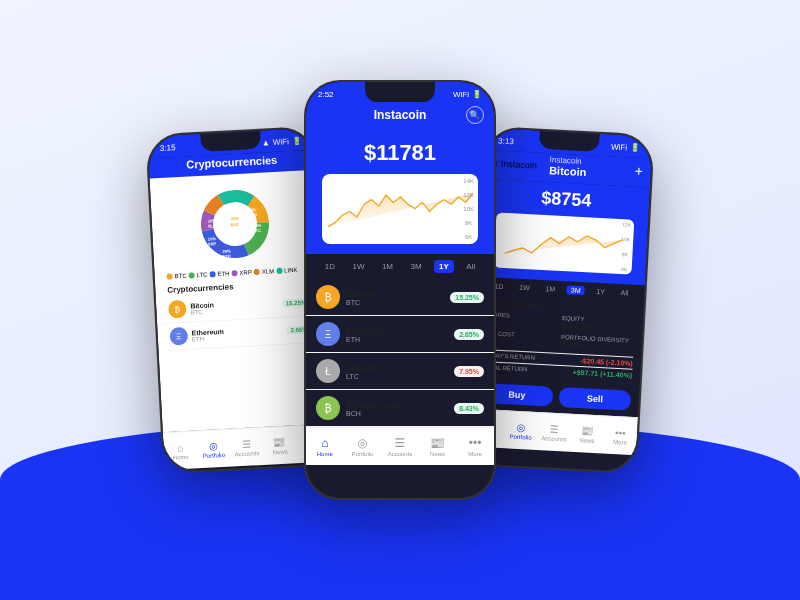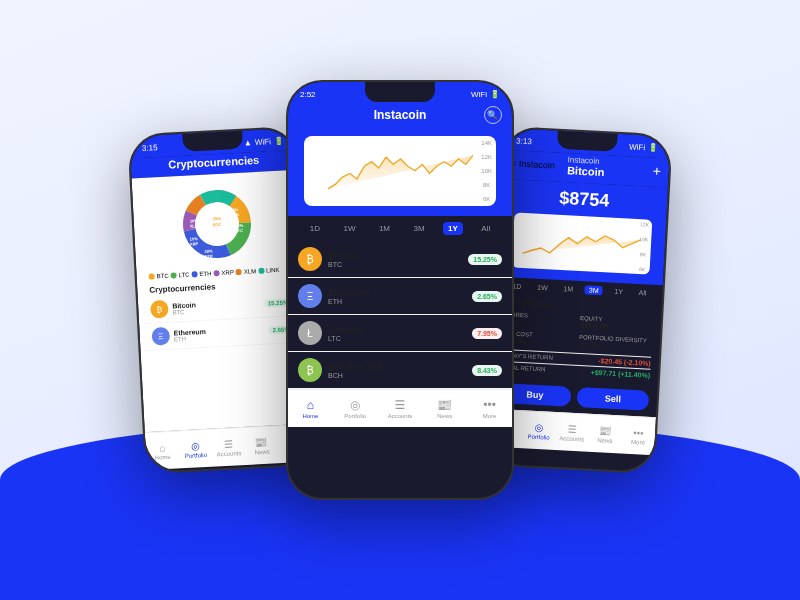--- a/index.html
+++ b/index.html
@@ -47,21 +47,21 @@
     }
 
     .phone-left {
       width: 170px;
       height: 340px;
       transform: translateX(20px) rotate(-3deg);
       z-index: 1;
     }
 
     .phone-center {
-      width: 228px;
+      width: 192px;
       height: 420px;
       z-index: 3;
       transform: translateY(-10px);
     }
 
     .phone-right {
       width: 170px;
       height: 340px;
       transform: translateX(-20px) rotate(3deg);
       z-index: 1;
@@ -532,20 +532,21 @@
         <span>🔋</span>
       </div>
     </div>
 
     <div class="app-header">
       <span>Instacoin</span>
       <div class="header-icon">🔍</div>
     </div>
 
     <div class="center-blue-section">
+      <div class="main-price">$11781</div>
       <div class="chart-area">
         
         <div class="chart-labels-right">
           <span>14K</span>
           <span>12K</span>
           <span>10K</span>
           <span>8K</span>
           <span>6K</span>
         </div>
         <svg viewBox="0 0 160 65" width="145" height="65">

